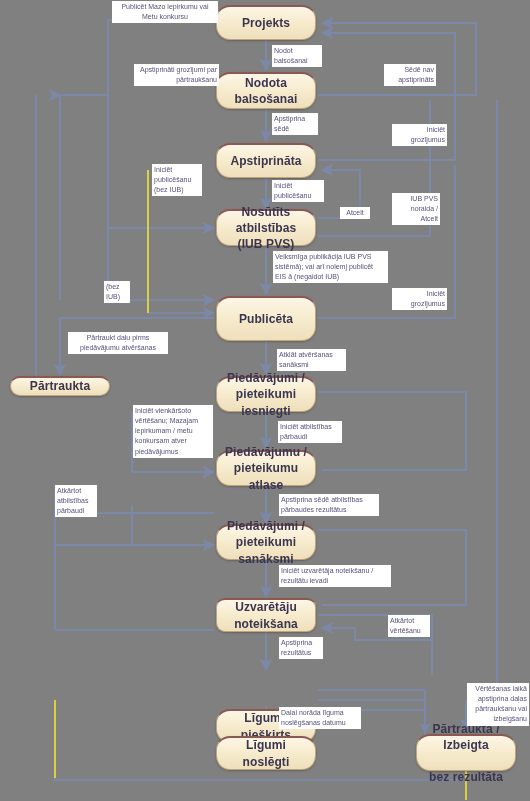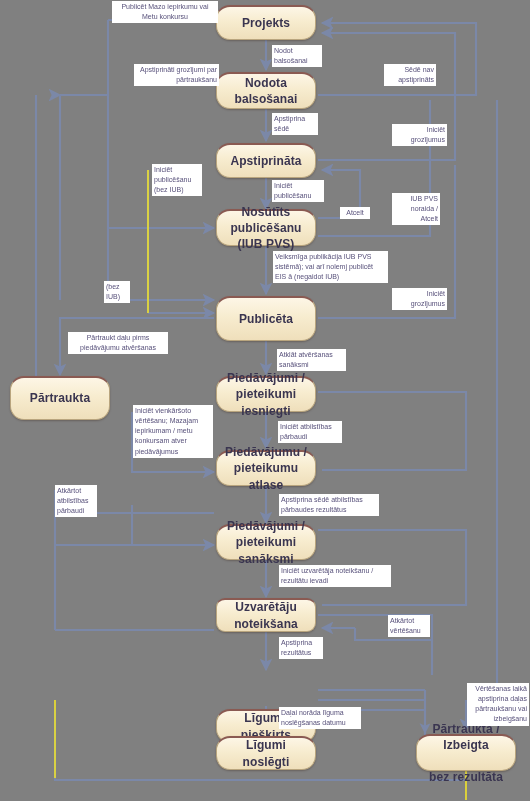--- a/index.html
+++ b/index.html
@@ -148,29 +148,29 @@
 
   <div class="node" style="left:216px;top:72px;width:100px;height:37px;">
     <span class="nl">Nodota balsošanai</span>
   </div>
 
   <div class="node" style="left:216px;top:143px;width:100px;height:35px;">
     <span class="nl">Apstiprināta</span>
   </div>
 
   <div class="node" style="left:216px;top:209px;width:100px;height:37px;flex-direction:column;">
-    <span class="nl">Nosūtīts publicēšanu</span>
+    <span class="nl">Nosūtīts atbilstības</span>
     <span class="nl">(IUB PVS)</span>
   </div>
 
   <div class="node" style="left:216px;top:296px;width:100px;height:45px;">
     <span class="nl">Publicēta</span>
   </div>
 
-  <div class="node" style="left:10px;top:376px;width:100px;height:44px;">
+  <div class="node" style="left:10px;top:376px;width:100px;height:20px;">
     <span class="nl">Pārtraukta</span>
   </div>
 
   <div class="node" style="left:216px;top:376px;width:100px;height:36px;flex-direction:column;">
     <span class="nl">Piedāvājumi /</span>
     <span class="nl">pieteikumi iesniegti</span>
   </div>
 
   <div class="node" style="left:216px;top:450px;width:100px;height:36px;flex-direction:column;">
     <span class="nl">Piedāvājumu /</span>

